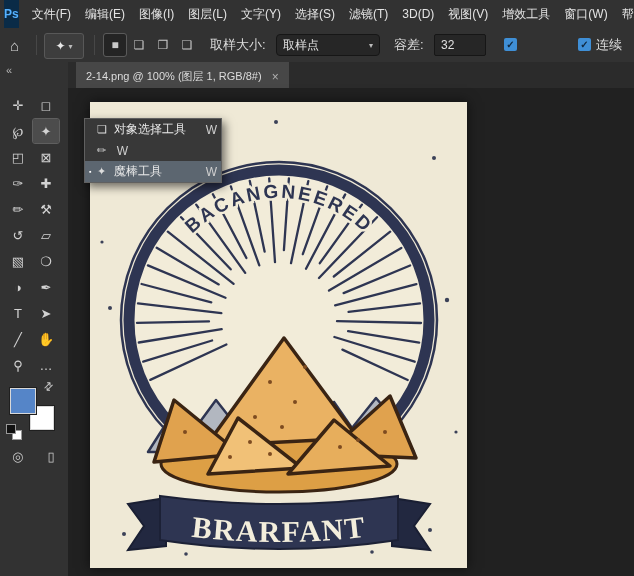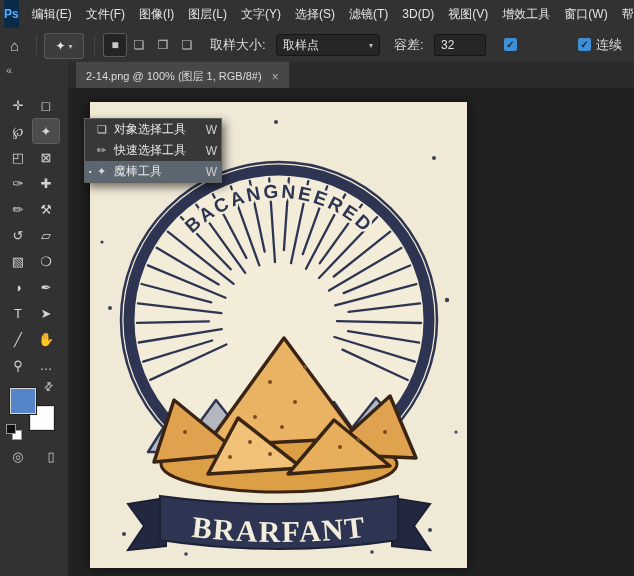--- a/index.html
+++ b/index.html
@@ -68,22 +68,22 @@
   .flabel{flex:1;}
   .fkey{width:14px;text-align:right;color:#cfcfcf;}
 </style>
 </head>
 <body>
 
 <div id="app">
 
   <div class="menubar">
     <div class="pslogo">Ps</div>
+    <span class="mitem">文件(F)</span>
     <span class="mitem">编辑(E)</span>
-    <span class="mitem">文件(F)</span>
     <span class="mitem">图像(I)</span>
     <span class="mitem">图层(L)</span>
     <span class="mitem">文字(Y)</span>
     <span class="mitem">选择(S)</span>
     <span class="mitem">滤镜(T)</span>
     <span class="mitem">3D(D)</span>
     <span class="mitem">视图(V)</span>
     <span class="mitem">增效工具</span>
     <span class="mitem">窗口(W)</span>
     <span class="mitem">帮助(H)</span>
@@ -308,21 +308,20 @@
   <div class="flyout">
     <div class="flyrow">
       <span class="mark"></span>
       <span class="ficon">❏</span>
       <span class="flabel">对象选择工具</span>
       <span class="fkey">W</span>
     </div>
     <div class="flyrow">
       <span class="mark"></span>
       <span class="ficon">✏</span>
-      <span class="flabel">快速选择工具</span>
       <span class="fkey">W</span>
     </div>
     <div class="flyrow sel">
       <span class="mark">▪</span>
       <span class="ficon">✦</span>
       <span class="flabel">魔棒工具</span>
       <span class="fkey">W</span>
     </div>
   </div>
 

